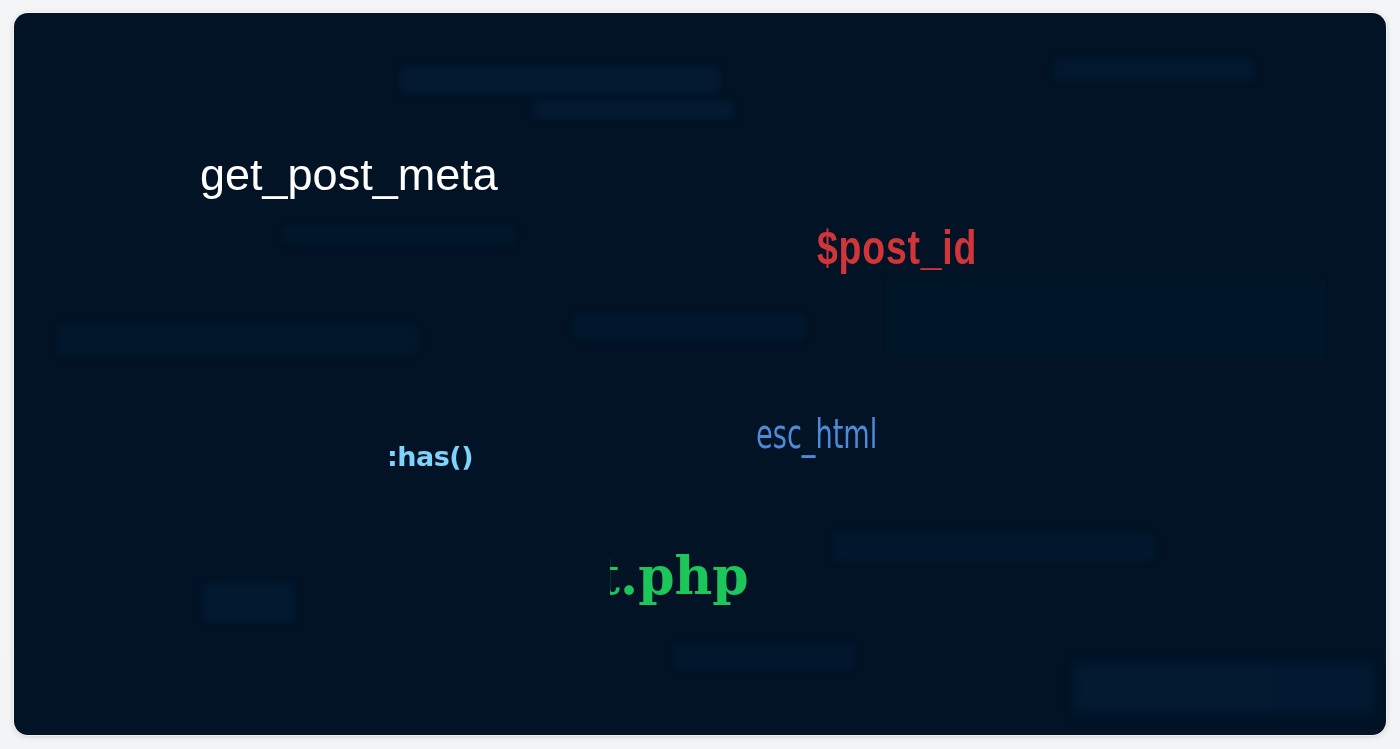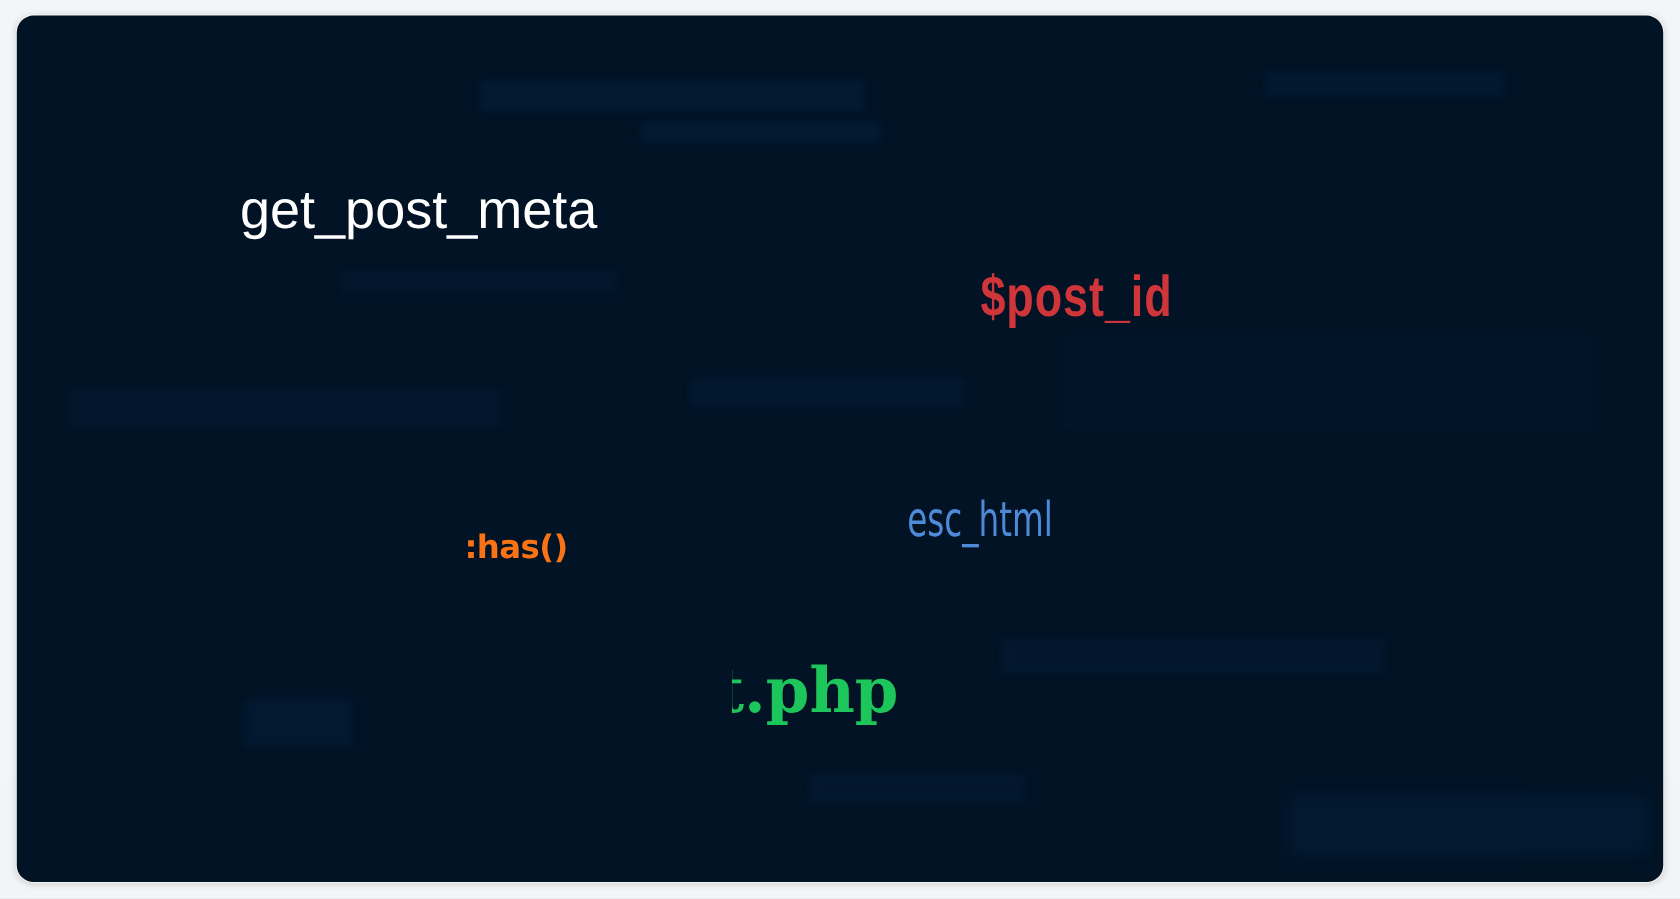--- a/index.html
+++ b/index.html
@@ -58,21 +58,21 @@
       transform: scaleX(0.78);
       transform-origin: left top;
       letter-spacing: 1px;
     }
     .t-has {
       left: 373px;
       top: 430px;
       font-family: "DejaVu Sans", sans-serif;
       font-weight: bold;
       font-size: 27px;
-      color: #f97316;
+      color: #7dd3fc;
       letter-spacing: -0.5px;
       text-align: center;
     }
     .t-esc {
       left: 742px;
       top: 401px;
       font-family: "DejaVu Sans", sans-serif;
       font-size: 40px;
       color: #4e8ad8;
       transform: scaleX(0.68);

